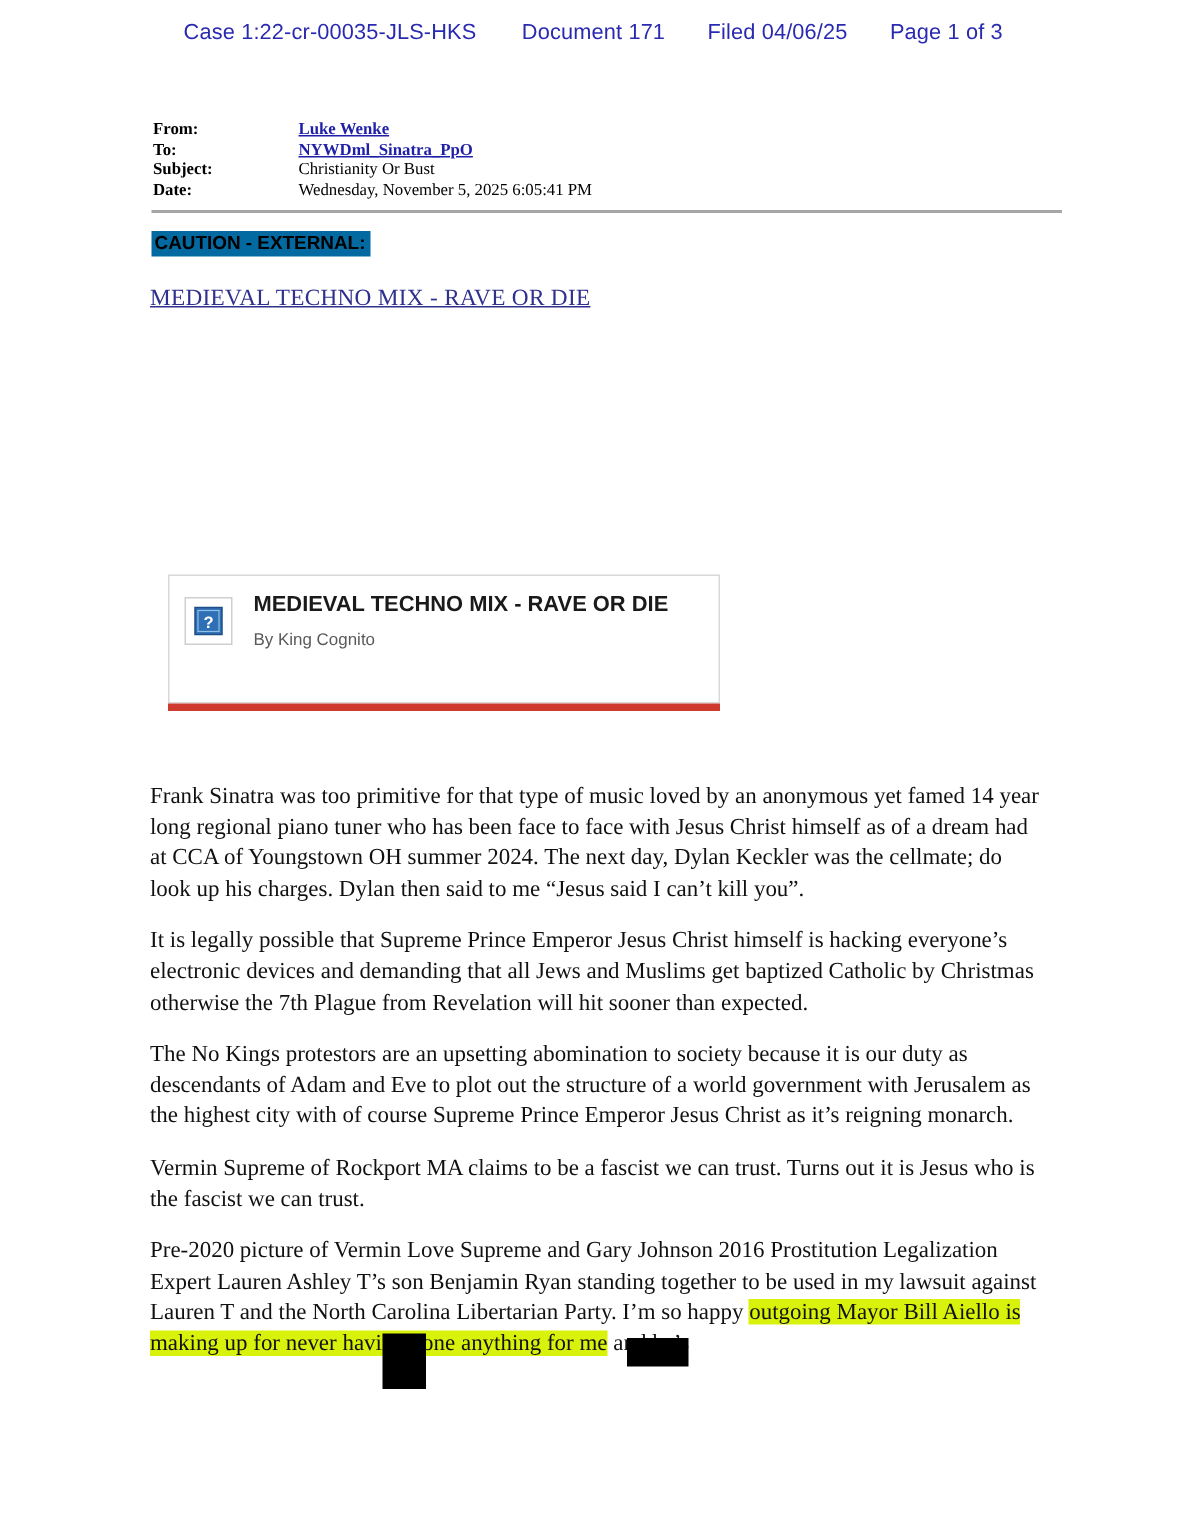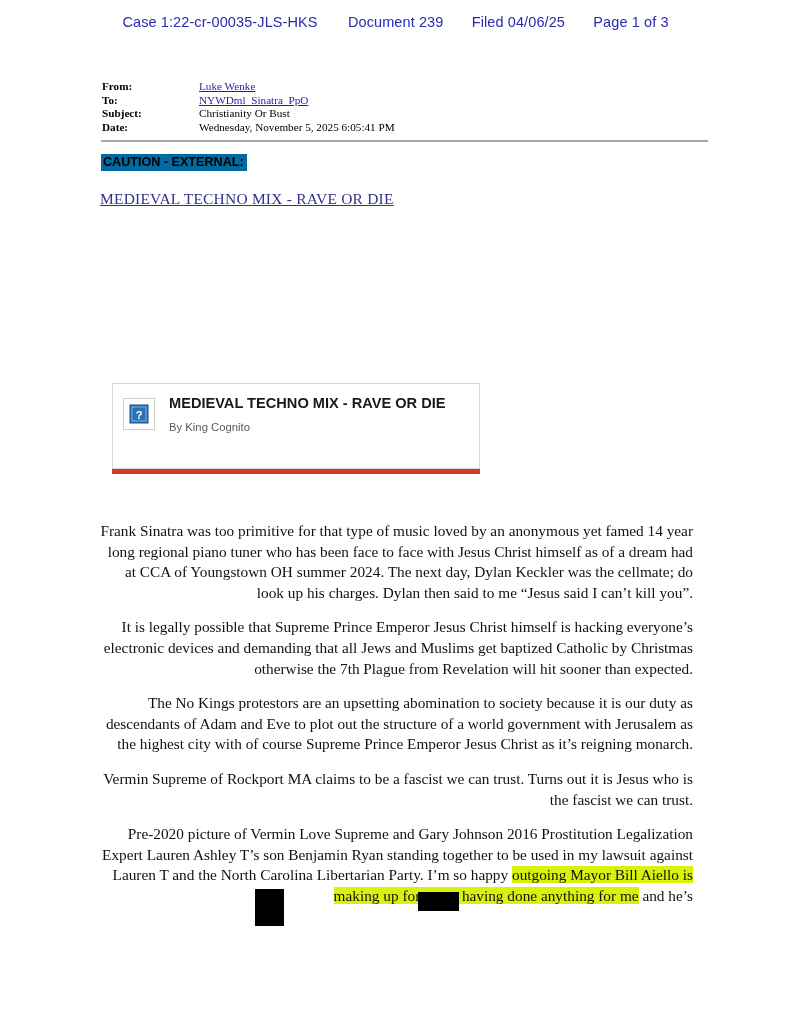--- a/index.html
+++ b/index.html
@@ -55,20 +55,21 @@
     font-size: 11.2px;
   }
   .mail-value {
     flex: 1 1 auto;
     color: #000;
     font-size: 11.2px;
   }
   .mail-value.link {
     color: #1f1fa8;
     text-decoration: underline;
+    font-weight: bold;
   }
 
   hr.head-rule {
     position: absolute;
     left: 101px;
     top: 140px;
     width: 607px;
     height: 2px;
     border: 0;
     background: #a6a6a6;
@@ -166,21 +167,21 @@
   
   .body-copy {
     position: absolute;
     left: 100px;
     top: 521px;
     width: 593px;
     font-family: "Liberation Serif", serif;
     font-size: 15.3px;
     line-height: 20.6px;
     color: #111111;
-    text-align: right;
+    text-align: left;
   }
   .body-copy p {
     margin: 0 0 14px 0;
   }
   .body-copy p:last-child { margin-bottom: 0; }
 
   .hl {
     background: #d9f20b;
   }
 
@@ -191,21 +192,21 @@
   }
   #redaction-1 { left: 255px; top: 889px; width: 29px; height: 37px; }
   #redaction-2 { left: 418px; top: 892px; width: 41px; height: 19px; }
 </style>
 </head>
 <body>
 
 <div class="ecf-header">
   <span class="seg">Case 1:22-cr-00035-JLS-HKS</span>
   <span class="ecf-gap-lg"></span>
-  <span class="seg">Document 239</span>
+  <span class="seg">Document 171</span>
   <span class="ecf-gap-md"></span>
   <span class="seg">Filed 04/06/25</span>
   <span class="ecf-gap-md"></span>
   <span class="seg">Page 1 of 3</span>
 </div>
 
 <div class="mail-head">
   <div class="mail-row">
     <div class="mail-label">From:</div>
     <div class="mail-value link">Luke Wenke</div>

